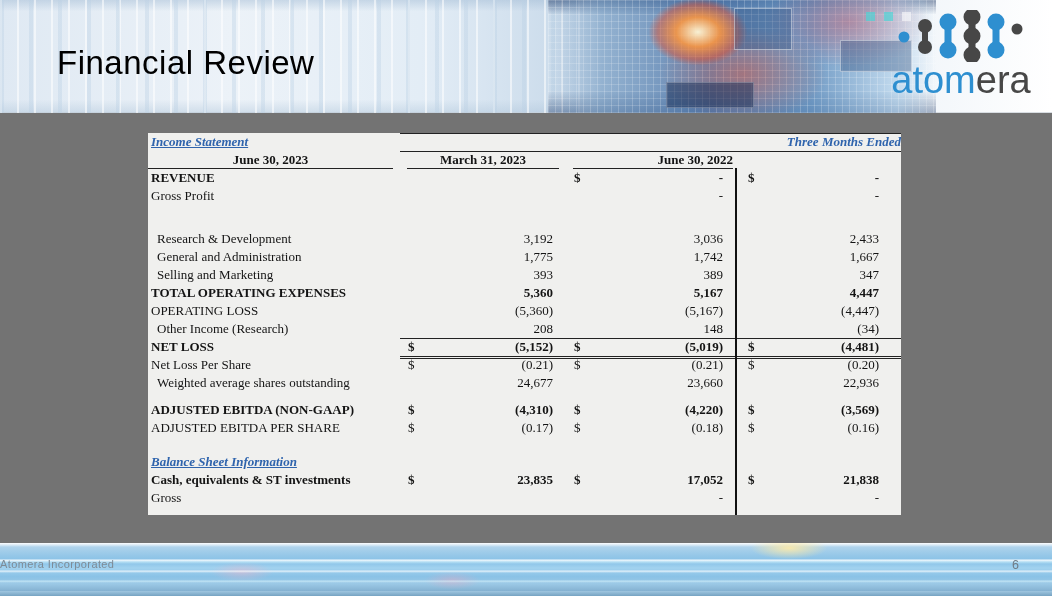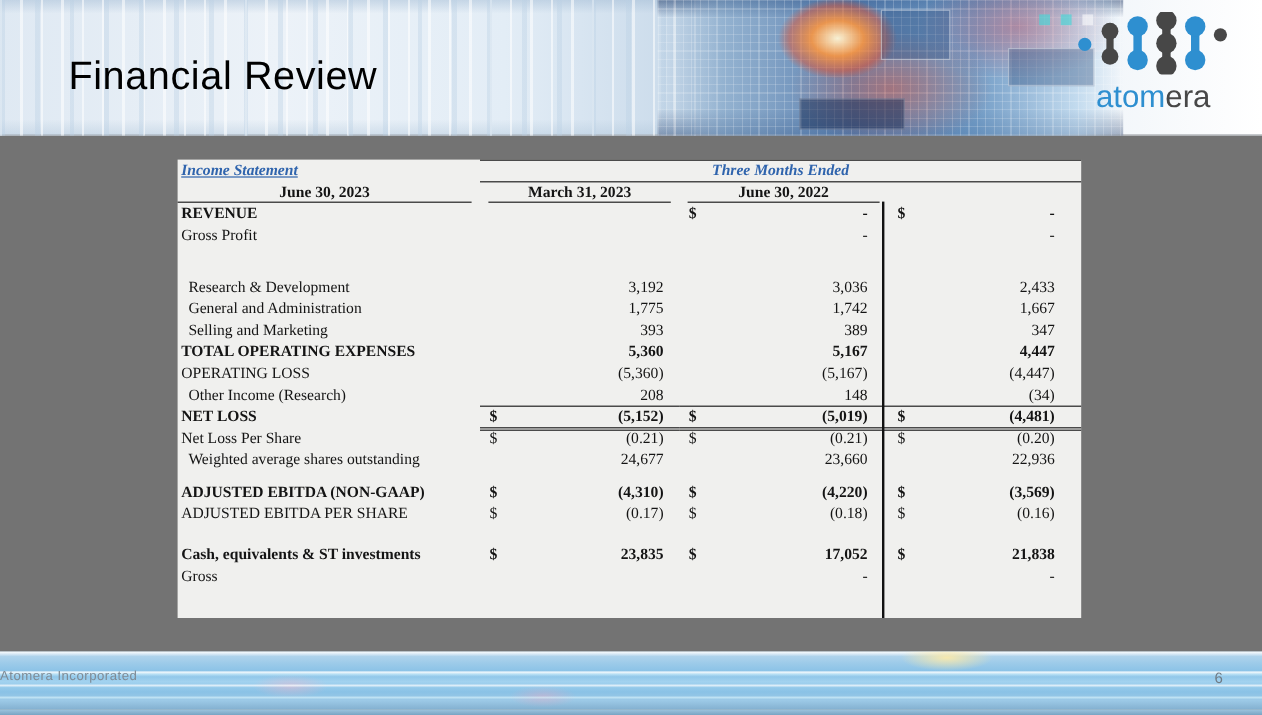--- a/index.html
+++ b/index.html
@@ -26,38 +26,38 @@
       linear-gradient(90deg, rgba(120,160,200,0) 0%, rgba(96,140,184,.55) 14%, rgba(58,102,158,.78) 42%, rgba(86,136,186,.8) 68%, rgba(158,198,230,.55) 90%, transparent 100%),
       linear-gradient(180deg, rgba(28,52,98,.5) 0%, transparent 13%, transparent 80%, rgba(28,52,98,.38) 100%); }
   .banner .chip { position:absolute; border:1px solid rgba(255,255,255,.45); background:rgba(45,80,130,.35); }
   .banner .dot { position:absolute; width:9px; height:9px; background:rgba(70,215,215,.65); }
   .page-title { position:absolute; left:57px; top:44px; font-size:33px; letter-spacing:.5px;
     color:#000; font-family:"Liberation Sans", sans-serif; }
 
   
   .logo { position:absolute; right:5px; top:8px; width:172px; text-align:center; }
   .logo svg { display:block; margin:2px auto 0; }
-  .logo .word { font-size:26px; letter-spacing:0; line-height:36px;
+  .logo .word { font-size:38px; letter-spacing:0; line-height:36px;
     font-family:"Liberation Sans", sans-serif; }
   .logo .w-blue { color:#2e8fd0; } .logo .w-gray { color:#474747; }
 
   
   .ftable { position:absolute; left:148px; top:133px; width:753px; height:382px;
     background:#f0f0ee; font-family:"Liberation Serif", serif; color:#141414; }
   .thead1 { display:grid; grid-template-columns:252px 501px; height:19px; }
   .is-title { font-size:13px; font-weight:bold; font-style:italic; text-decoration:underline;
     color:#2f64ad; line-height:18px; padding-left:3px; white-space:nowrap; }
-  .tme { border-top:1px solid #222; border-bottom:1px solid #222; text-align:center;
+  .tme { border-top:1px solid #222; border-bottom:1px solid #222; text-align:right;
     color:#2f64ad; font-weight:bold; font-style:italic; font-size:13px; line-height:16px; }
   .thead2 { display:grid; grid-template-columns:252px 166px 170px 165px; height:17px; }
   .is-sub { font-size:12.5px; font-style:italic; color:#2f64ad; line-height:16px;
     padding-left:3px; white-space:nowrap; }
   .dcol { font-weight:bold; font-size:13px; text-align:center; line-height:15px;
     border-bottom:1px solid #222; white-space:nowrap; }
-  .dcol.c1 { margin-right:7px; } .dcol.c2 { margin:0 7px; } .dcol.c3 { margin-left:7px; margin-right:3px; }
+  .dcol.c1 { margin-right:7px; } .dcol.c2 { margin:0 7px; } .dcol.c3 { margin-left:7px; margin-right:3px;text-align:right; }
   .rows { position:relative; }
   .trow { display:grid; grid-template-columns:252px 166px 170px 165px; height:18px;
     line-height:18px; font-size:13px; }
   .lbl { white-space:nowrap; padding-left:3px; }
   .lbl.ind { padding-left:9px; }
   .lbl.sec { color:#2f64ad; font-weight:bold; font-style:italic; text-decoration:underline; }
   .grp { display:flex; justify-content:space-between; padding:0 13px 0 8px; }
   .grp.g3 { padding-right:22px; padding-left:12px; }
   .trow.b .lbl, .trow.b .val, .trow.b .dol { font-weight:bold; }
   .trow.rb .grp { border-bottom:1px solid #222; }
@@ -343,20 +343,35 @@
           <span class="grp g2">
             <span class="dol">$</span>
             <span class="val">(0.18)</span>
           </span>
           <span class="grp g3">
             <span class="dol">$</span>
             <span class="val">(0.16)</span>
           </span>
         </div>
         <div class="spacer" style="height: 16px;"></div>
+        <div class="trow">
+          <span class="lbl sec">Balance Sheet Information</span>
+          <span class="grp g1">
+            <span class="dol"></span>
+            <span class="val"></span>
+          </span>
+          <span class="grp g2">
+            <span class="dol"></span>
+            <span class="val"></span>
+          </span>
+          <span class="grp g3">
+            <span class="dol"></span>
+            <span class="val"></span>
+          </span>
+        </div>
         <div class="trow b">
           <span class="lbl">Cash, equivalents &amp; ST investments</span>
           <span class="grp g1">
             <span class="dol">$</span>
             <span class="val">23,835</span>
           </span>
           <span class="grp g2">
             <span class="dol">$</span>
             <span class="val">17,052</span>
           </span>

